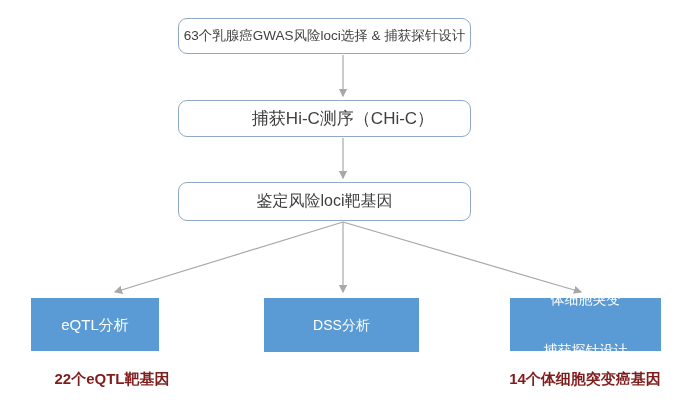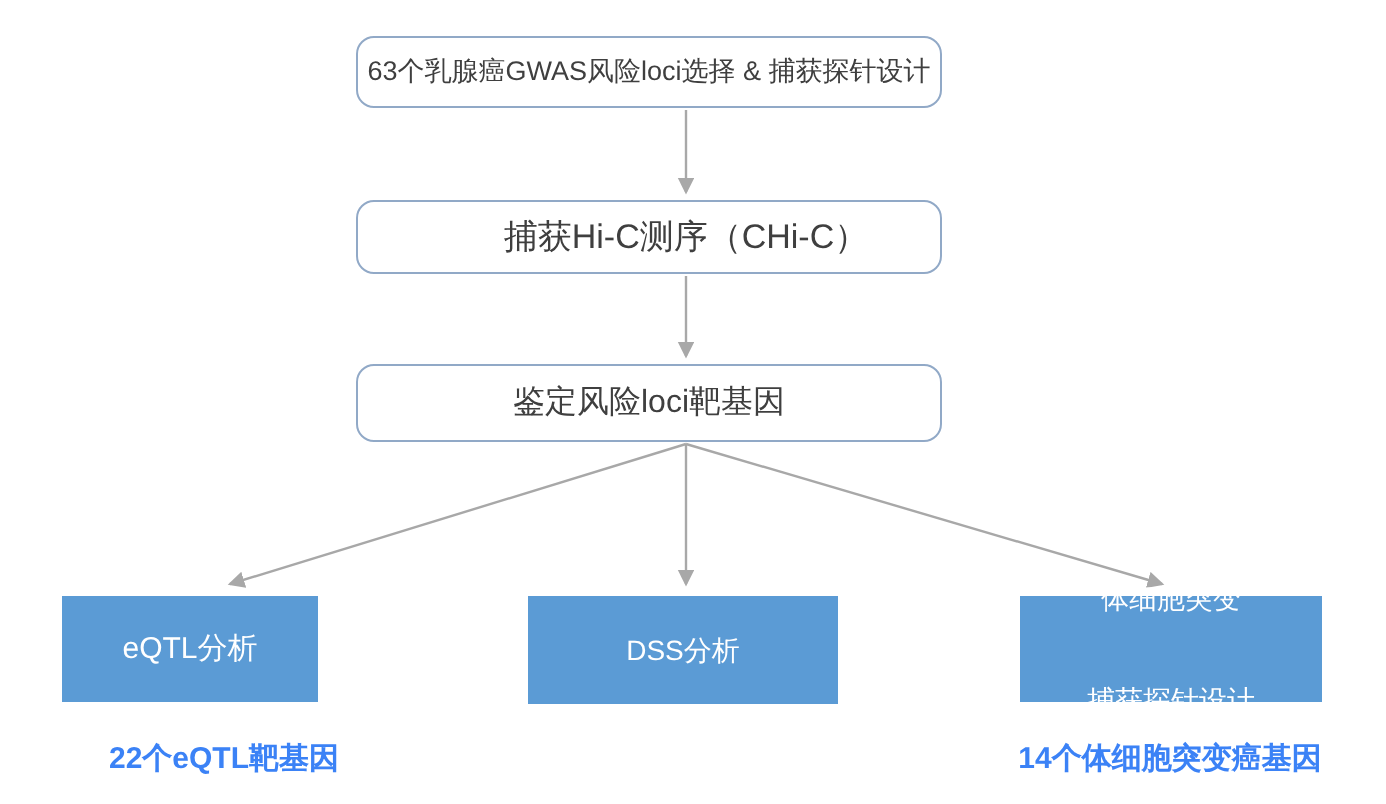--- a/index.html
+++ b/index.html
@@ -34,21 +34,21 @@
     line-height:1.3;
   }
   .branch-box.left{left:31px;top:298px;width:128px;height:53px;font-size:15px;}
   .branch-box.mid{left:264px;top:298px;width:155px;height:54px;font-size:14px;align-items:center;}
   .branch-box.right{left:510px;top:298px;width:151px;height:53px;font-size:14px;gap:32px;}
   .result-label{
     position:absolute;
     top:370px;
     font-size:15px;
     font-weight:bold;
-    color:#3b82f6;
+    color:#7f1d1d;
     text-align:center;
     white-space:nowrap;
     transform:translateX(-50%);
   }
   .result-label.l1{left:112px;}
   .result-label.l2{left:342px;}
   .result-label.l3{left:585px;}
 </style>
 </head>
 <body>

